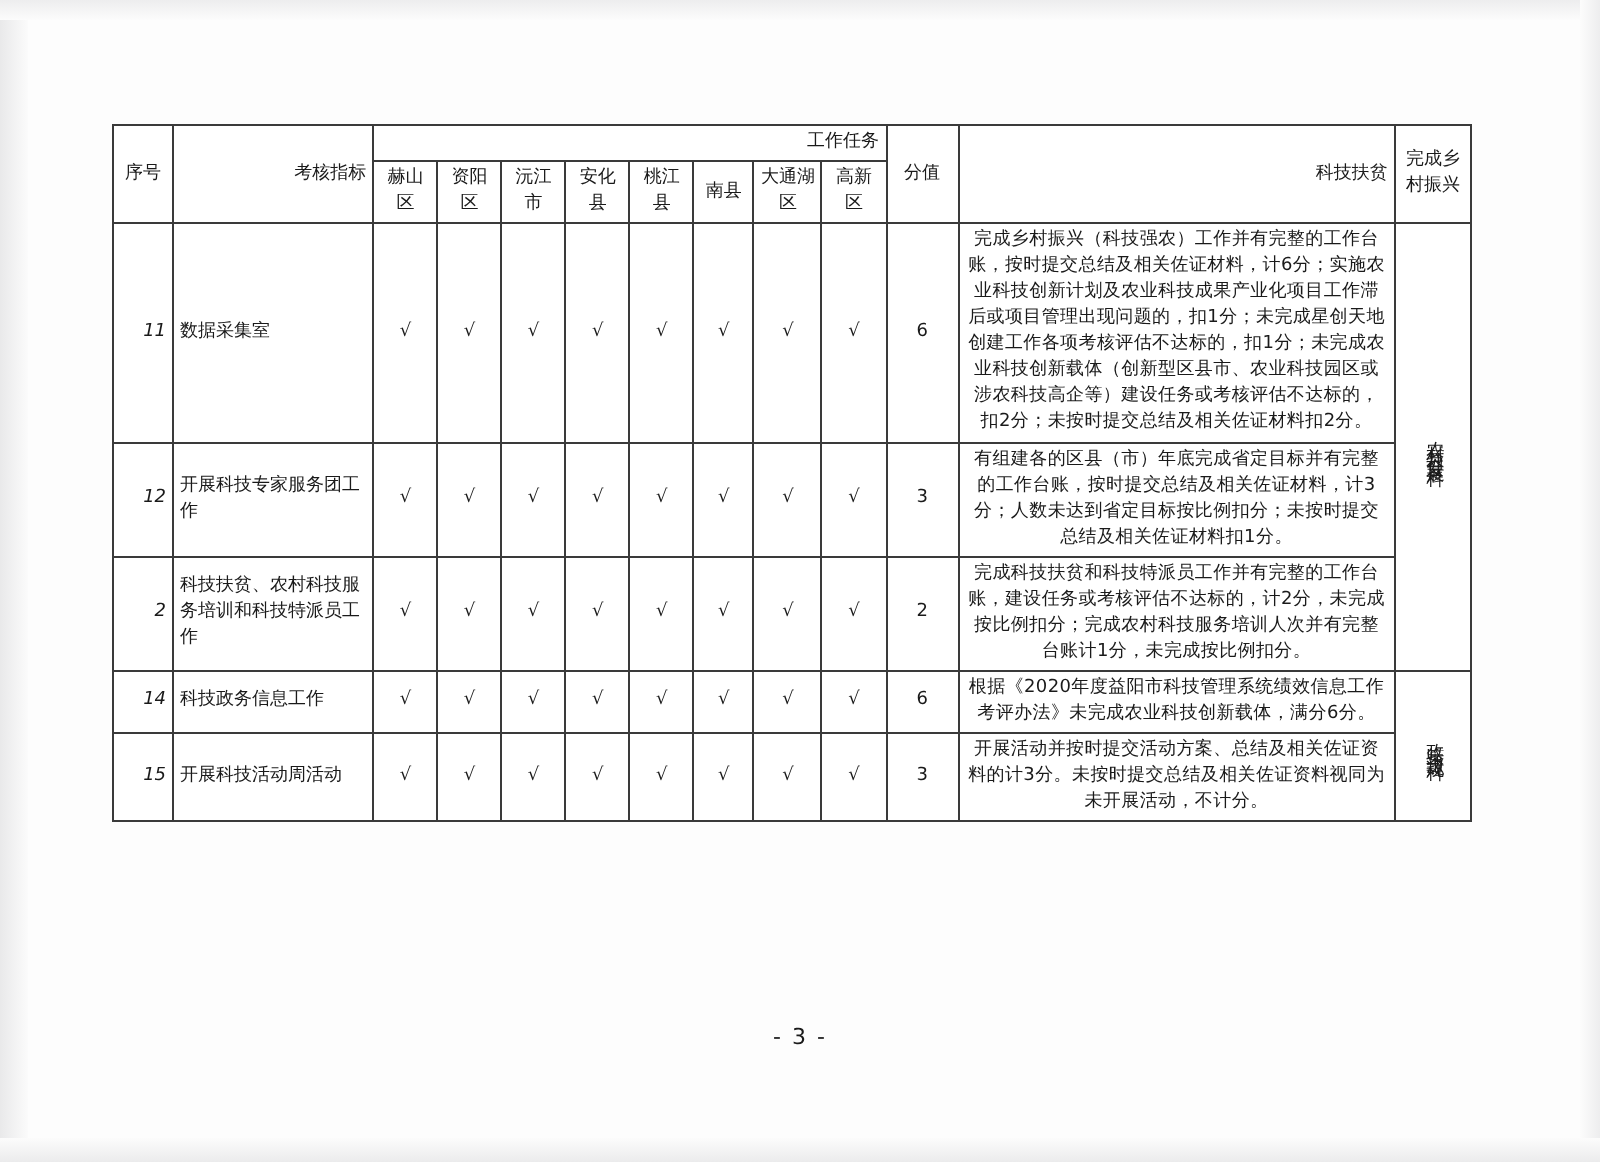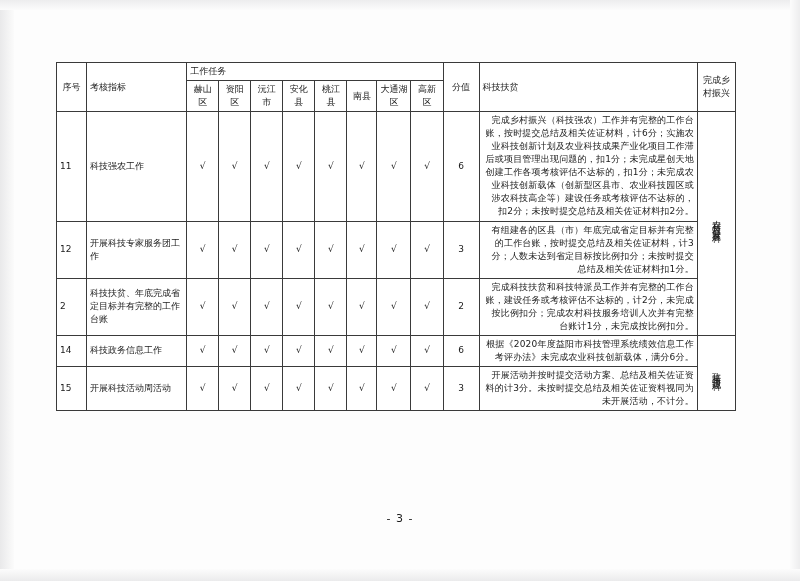--- a/index.html
+++ b/index.html
@@ -62,49 +62,50 @@
   table.grid td, table.grid th {
     border: 1px solid #3a3a3a;
     font-weight: normal;
     vertical-align: middle;
     padding: 2px 3px;
     font-size: 9px;
     line-height: 1.45;
     color: #1a1a1a;
   }
   .hdr {
-    text-align: left;
+    text-align: right;
     font-size: 9.5px;
     padding: 4px 1px;
   }
   .hdr-vert {
     text-align: center;
     font-size: 9.5px;
     line-height: 1.15;
     padding: 4px 1px;
   }
   .c-center {
     text-align: center;
   }
   .c-idx {
-    text-align: left;
-    font-size: 10px;
+    text-align: right;
+    font-size: 10px;
+    font-style: italic;
   }
   .c-metric {
     text-align: left;
     font-size: 10px;
     line-height: 1.7;
     padding: 4px 6px;
   }
   .c-score {
     text-align: center;
     font-size: 10px;
   }
   .c-method {
-    text-align: right;
+    text-align: center;
     font-size: 9.2px;
     line-height: 1.62;
     padding: 5px 6px;
     letter-spacing: 0.2px;
   }
   .c-dept {
     text-align: center;
     font-size: 10px;
     padding: 2px 0;
   }
@@ -174,21 +175,21 @@
           <td class="hdr-vert">安化县</td>
           <td class="hdr-vert">桃江县</td>
           <td class="hdr-vert">南县</td>
           <td class="hdr-vert">大通湖区</td>
           <td class="hdr-vert">高新区</td>
         </tr>
       </thead>
       <tbody>
         <tr>
           <td class="c-idx">11</td>
-          <td class="c-metric">科技强农工作</td>
+          <td class="c-metric">数据采集室</td>
           <td class="c-center check">√</td>
           <td class="c-center check">√</td>
           <td class="c-center check">√</td>
           <td class="c-center check">√</td>
           <td class="c-center check">√</td>
           <td class="c-center check">√</td>
           <td class="c-center check">√</td>
           <td class="c-center check">√</td>
           <td class="c-score">6</td>
           <td class="c-method">完成乡村振兴（科技强农）工作并有完整的工作台账，按时提交总结及相关佐证材料，计6分；实施农业科技创新计划及农业科技成果产业化项目工作滞后或项目管理出现问题的，扣1分；未完成星创天地创建工作各项考核评估不达标的，扣1分；未完成农业科技创新载体（创新型区县市、农业科技园区或涉农科技高企等）建设任务或考核评估不达标的，扣2分；未按时提交总结及相关佐证材料扣2分。</td>
@@ -205,21 +206,21 @@
           <td class="c-center check">√</td>
           <td class="c-center check">√</td>
           <td class="c-center check">√</td>
           <td class="c-center check">√</td>
           <td class="c-score">3</td>
           <td class="c-method">有组建各的区县（市）年底完成省定目标并有完整的工作台账，按时提交总结及相关佐证材料，计3分；人数未达到省定目标按比例扣分；未按时提交总结及相关佐证材料扣1分。</td>
         </tr>
 
         <tr>
           <td class="c-idx">2</td>
-          <td class="c-metric">科技扶贫、年底完成省定目标并有完整的工作台账</td>
+          <td class="c-metric">科技扶贫、农村科技服务培训和科技特派员工作</td>
           <td class="c-center check">√</td>
           <td class="c-center check">√</td>
           <td class="c-center check">√</td>
           <td class="c-center check">√</td>
           <td class="c-center check">√</td>
           <td class="c-center check">√</td>
           <td class="c-center check">√</td>
           <td class="c-center check">√</td>
           <td class="c-score">2</td>
           <td class="c-method">完成科技扶贫和科技特派员工作并有完整的工作台账，建设任务或考核评估不达标的，计2分，未完成按比例扣分；完成农村科技服务培训人次并有完整台账计1分，未完成按比例扣分。</td>

